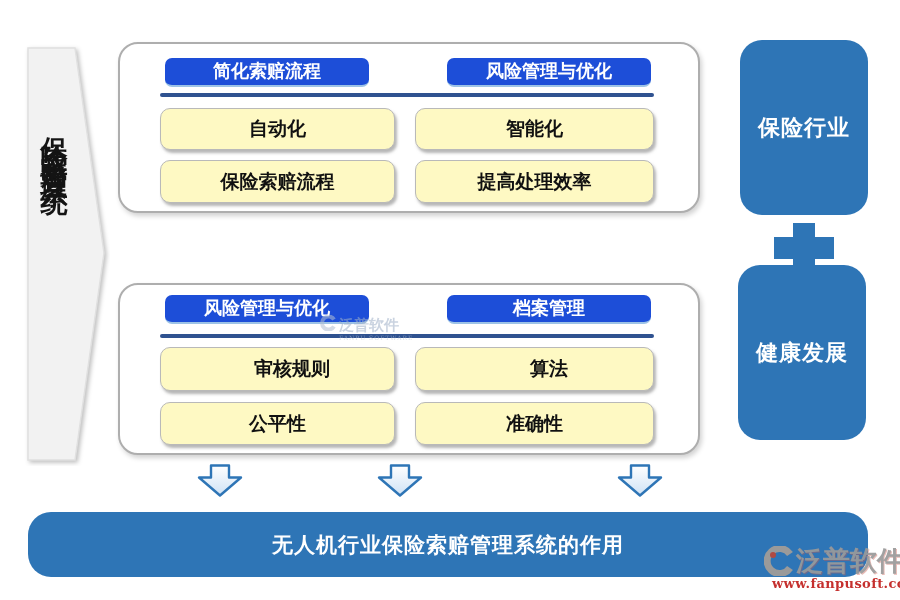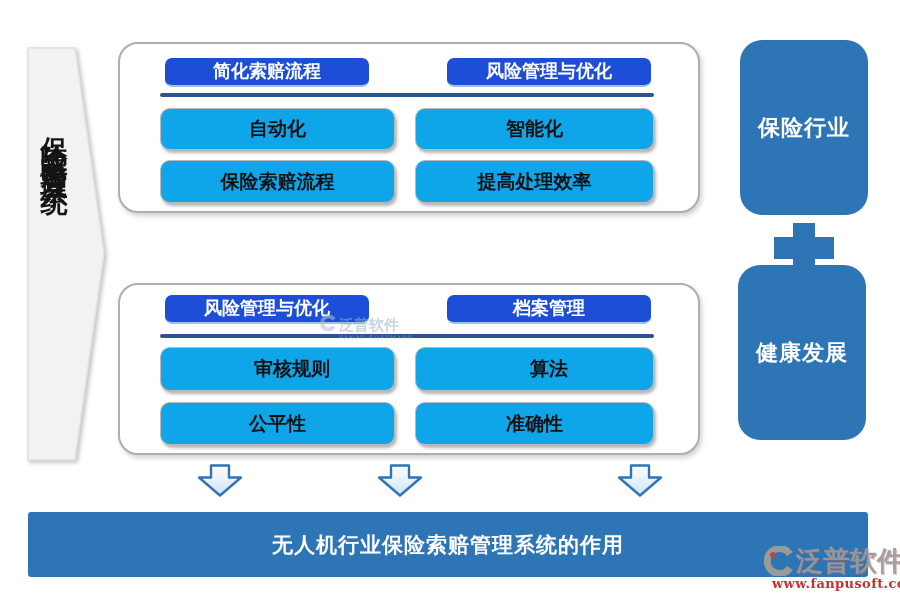--- a/index.html
+++ b/index.html
@@ -23,21 +23,21 @@
     border-bottom:2px solid #9dc3e6; color:#ffffff; font-weight:bold; font-size:18px;
     text-align:center; line-height:26px; }
   .panel.top .hdr { top:14px; }
   .panel.bottom .hdr { top:10px; }
   .hdr.c1 { left:45px; }
   .hdr.c2 { left:327px; }
 
   .divider { position:absolute; left:40px; top:49px; width:494px; height:4px;
     background:#2f5290; border-radius:2px; }
 
-  .wbox { position:absolute; width:235px; background:#0ea5e9; border:1px solid #b9b9b9;
+  .wbox { position:absolute; width:235px; background:#fef9c3; border:1px solid #b9b9b9;
     border-radius:10px; color:#111111; font-weight:bold; font-size:19px; text-align:center;
     box-shadow:2px 3px 3px rgba(110,110,110,0.5); display:flex; align-items:center; justify-content:center; }
   .wbox.c1 { left:40px; }
   .wbox.c2 { left:295px; width:239px; }
   .panel.top .wbox.r1 { top:64px; height:42px; }
   .panel.top .wbox.r2 { top:116px; height:43px; }
   .panel.bottom .wbox.r1 { top:62px; height:44px;padding-left:29px; }
   .panel.bottom .wbox.r2 { top:117px; height:43px; }
 
   
@@ -49,21 +49,21 @@
   .plus-icon { position:absolute; left:774px; top:223px; }
 
   
   .down-arrow { position:absolute; top:464px; }
   .down-arrow.a1 { left:196px; }
   .down-arrow.a2 { left:376px; }
   .down-arrow.a3 { left:616px; }
 
   
   .banner { position:absolute; left:28px; top:512px; width:840px; height:65px;
-    background:#2e75b6; border-radius:3px; color:#ffffff; font-weight:bold; font-size:21px;
+    background:#2e75b6; border-radius:23px; color:#ffffff; font-weight:bold; font-size:21px;
     display:flex; align-items:center; justify-content:center; letter-spacing:1px; }
 
   
   .wm-center { position:absolute; left:318px; top:313px; display:flex; align-items:flex-start;
     gap:3px; opacity:0.55; pointer-events:none; }
   .wm-center .wm-txt { color:#9fb0c8; font-weight:bold; font-size:15px; line-height:15px; }
   .wm-center .wm-sub { color:#b7c4d6; font-size:6px; letter-spacing:1px; line-height:7px; display:block; }
 
   .wm-corner { position:absolute; left:764px; top:546px; pointer-events:none; }
   .wm-corner .row { display:flex; align-items:center; gap:2px; }

